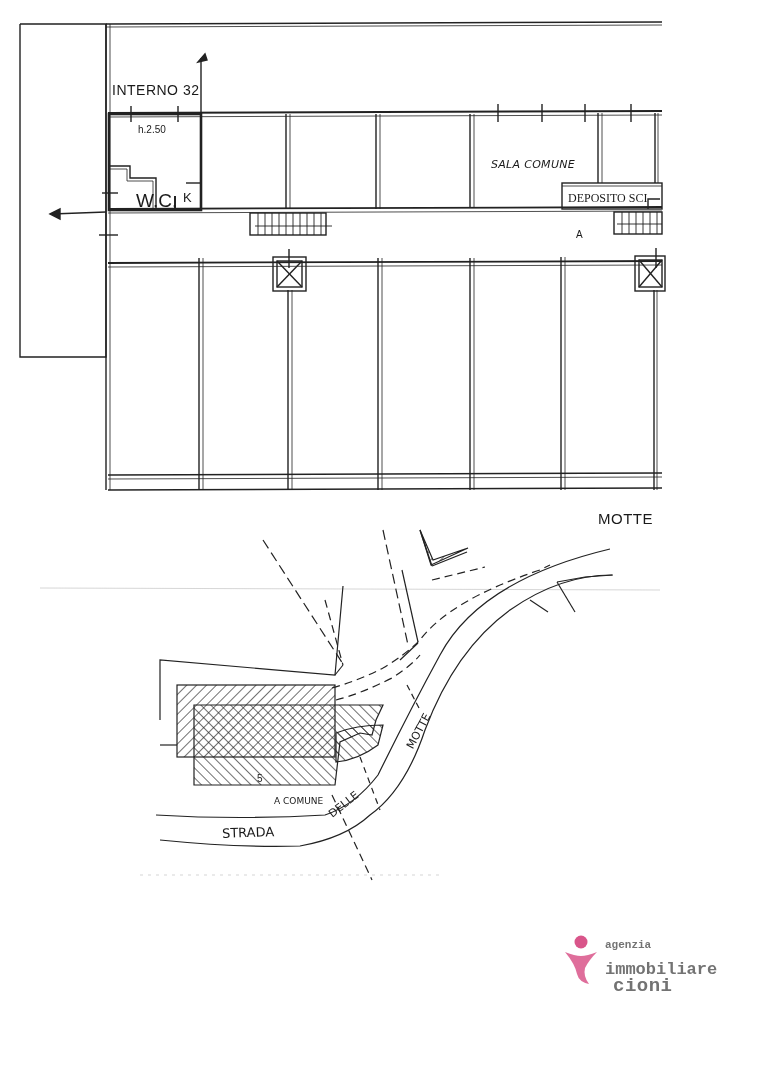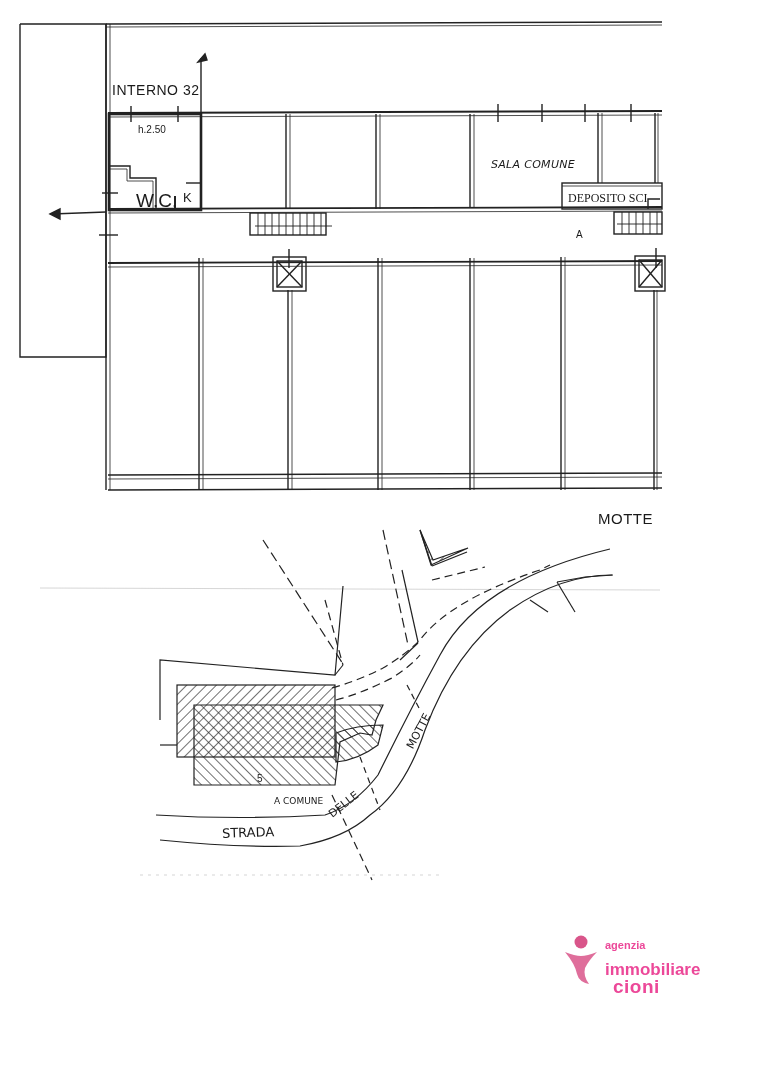--- a/index.html
+++ b/index.html
@@ -15,21 +15,21 @@
     .lbl-deposito { left: 568px; top: 191px; font-size: 12px; font-family: Liberation Serif, serif; }
     .lbl-a { left: 576px; top: 229px; font-size: 10px; }
     .lbl-piano { left: 598px; top: 510px; font-size: 15px; letter-spacing: 0.5px; }
     .lbl-acomune { left: 226px; top: 796px; font-size: 9px; font-family: "DejaVu Sans", sans-serif; margin-left: 48px; }
     .lbl-strada { left: 222px; top: 825px; font-size: 13px; font-family: "DejaVu Sans", sans-serif; transform: rotate(-2deg); }
     .lbl-delle { left: 326px; top: 810px; font-size: 11px; font-family: "DejaVu Sans", sans-serif; transform: rotate(-38deg); transform-origin: left top; }
     .lbl-motte { left: 404px; top: 745px; font-size: 11px; font-family: "DejaVu Sans", sans-serif; transform: rotate(-62deg); transform-origin: left top; }
     .lbl-5 { left: 257px; top: 773px; font-size: 10px; }
     .logo { position: absolute; left: 563px; top: 934px; width: 120px; height: 54px; }
     .logo-mark { position: absolute; left: 0; top: 0; width: 40px; height: 54px; }
-    .logo-text { position: absolute; left: 42px; top: 6px; font-family: Liberation Sans, sans-serif; color: #ec4899; line-height: 1; }
+    .logo-text { position: absolute; left: 42px; top: 6px; font-family: Liberation Mono, monospace; color: #737373; line-height: 1; }
     .logo-l1 { font-size: 11px; font-weight: bold; display: block; }
     .logo-l2 { font-size: 17px; font-weight: bold; display: block; margin-top: 10px; }
     .logo-l3 { font-size: 19px; font-weight: bold; display: block; margin-top: -1px; letter-spacing: 0.5px; margin-left: 8px; }
   </style>
 </head>
 <body>
 
 <div class="sheet">
 
   <svg width="768" height="1086" viewBox="0 0 768 1086">

